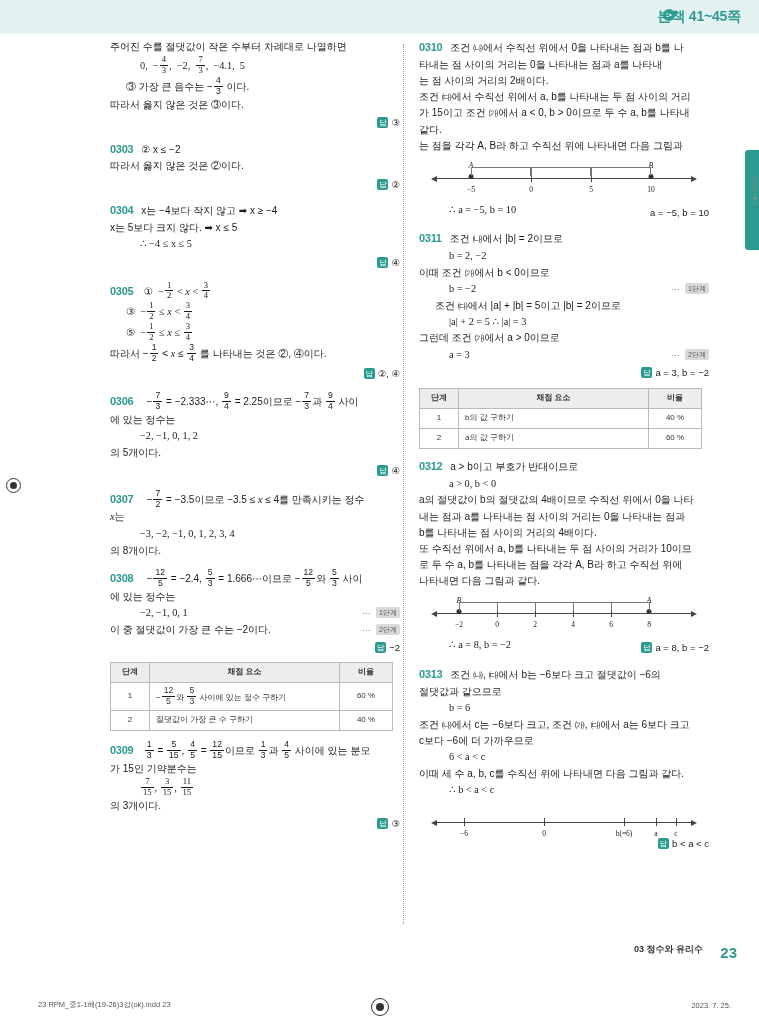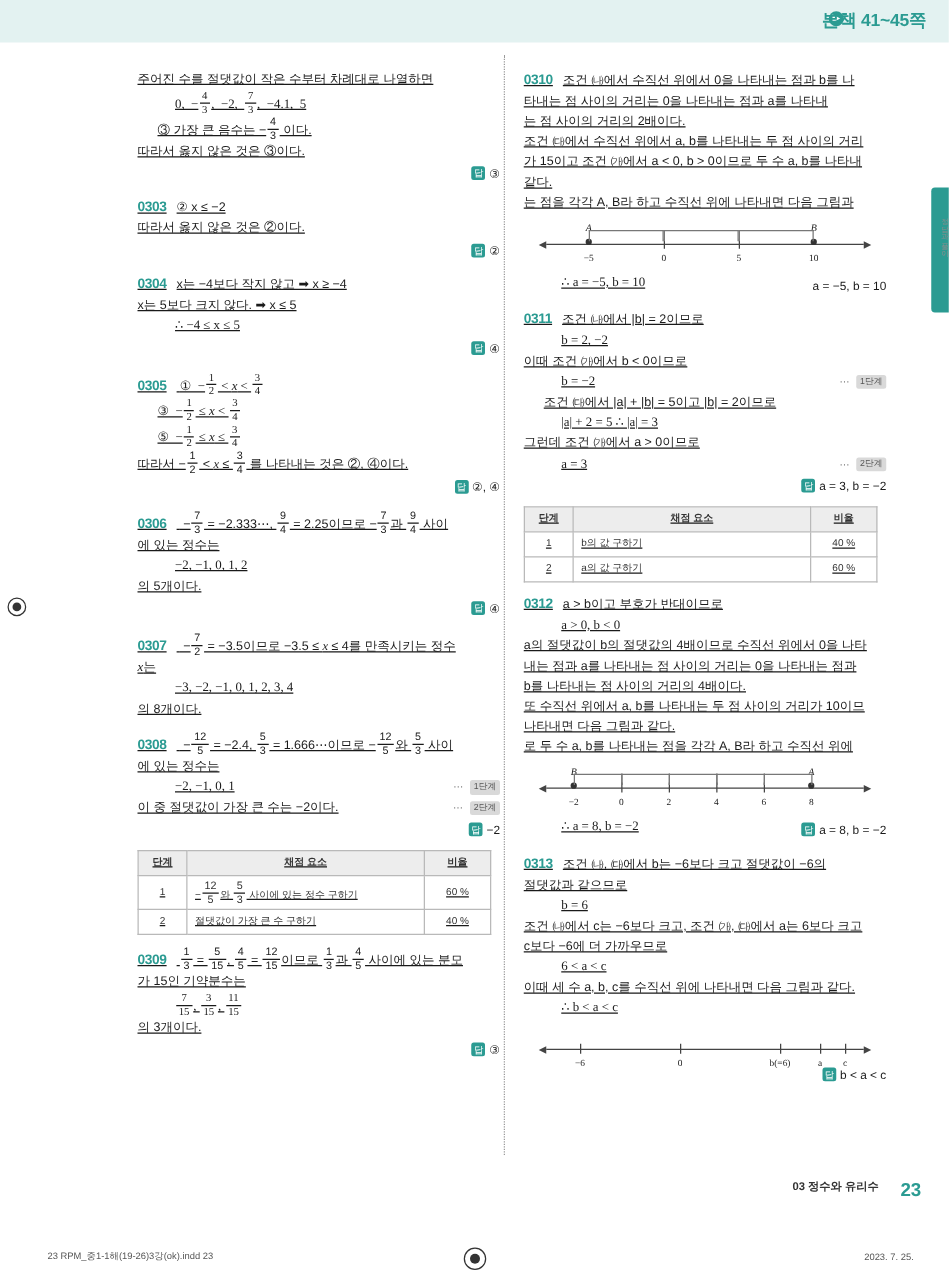--- a/index.html
+++ b/index.html
@@ -40,22 +40,22 @@
   }
   .sidetab-text{
     position:absolute;right:1px;top:170px;width:12px;
     font-family:"Liberation Sans", sans-serif;
     font-size:6px;color:#8d8d8d;line-height:1.25;
     text-align:center;
     writing-mode:vertical-rl;
   }
   
   .col{
-    position:absolute;top:56px;width:290px;
-    font-size:10.3px;line-height:1.62;text-decoration:underline;
+    position:absolute;top:39px;width:290px;
+    font-size:10.3px;line-height:1.62;
   }
   .col-left{left:110px;}
   .col-right{left:419px;}
   .divider{
     position:absolute;left:403px;top:44px;width:0;height:880px;
     border-left:1px dotted #9a9a9a;
   }
   
   .blk{margin-bottom:9px;position:relative;}
   .qnum{
@@ -364,22 +364,22 @@
       </table>
     </div>
 
     <div class="blk">
       <span class="ln"><span class="qnum">0312</span><span class="kr">a &gt; b이고 부호가 반대이므로</span></span>
       <span class="ln ind2">a &gt; 0, b &lt; 0</span>
       <span class="ln kr">a의 절댓값이 b의 절댓값의 4배이므로 수직선 위에서 0을 나타</span>
       <span class="ln kr">내는 점과 a를 나타내는 점 사이의 거리는 0을 나타내는 점과</span>
       <span class="ln kr">b를 나타내는 점 사이의 거리의 4배이다.</span>
       <span class="ln kr">또 수직선 위에서 a, b를 나타내는 두 점 사이의 거리가 10이므</span>
+      <span class="ln kr">로 두 수 a, b를 나타내는 점을 각각 A, B라 하고 수직선 위에</span>
       <span class="ln kr">나타내면 다음 그림과 같다.</span>
-      <span class="ln kr">로 두 수 a, b를 나타내는 점을 각각 A, B라 하고 수직선 위에</span>
 
       <div class="numline">
         <div class="axis"></div>
         <div class="pt" style="left:40px"></div>
         <div class="ptlab" style="left:40px">B</div>
         <div class="tlab" style="left:40px">−2</div>
         <div class="tick" style="left:78px"></div>
         <div class="tlab" style="left:78px">0</div>
         <div class="tick" style="left:116px"></div>
         <div class="tlab" style="left:116px">2</div>

